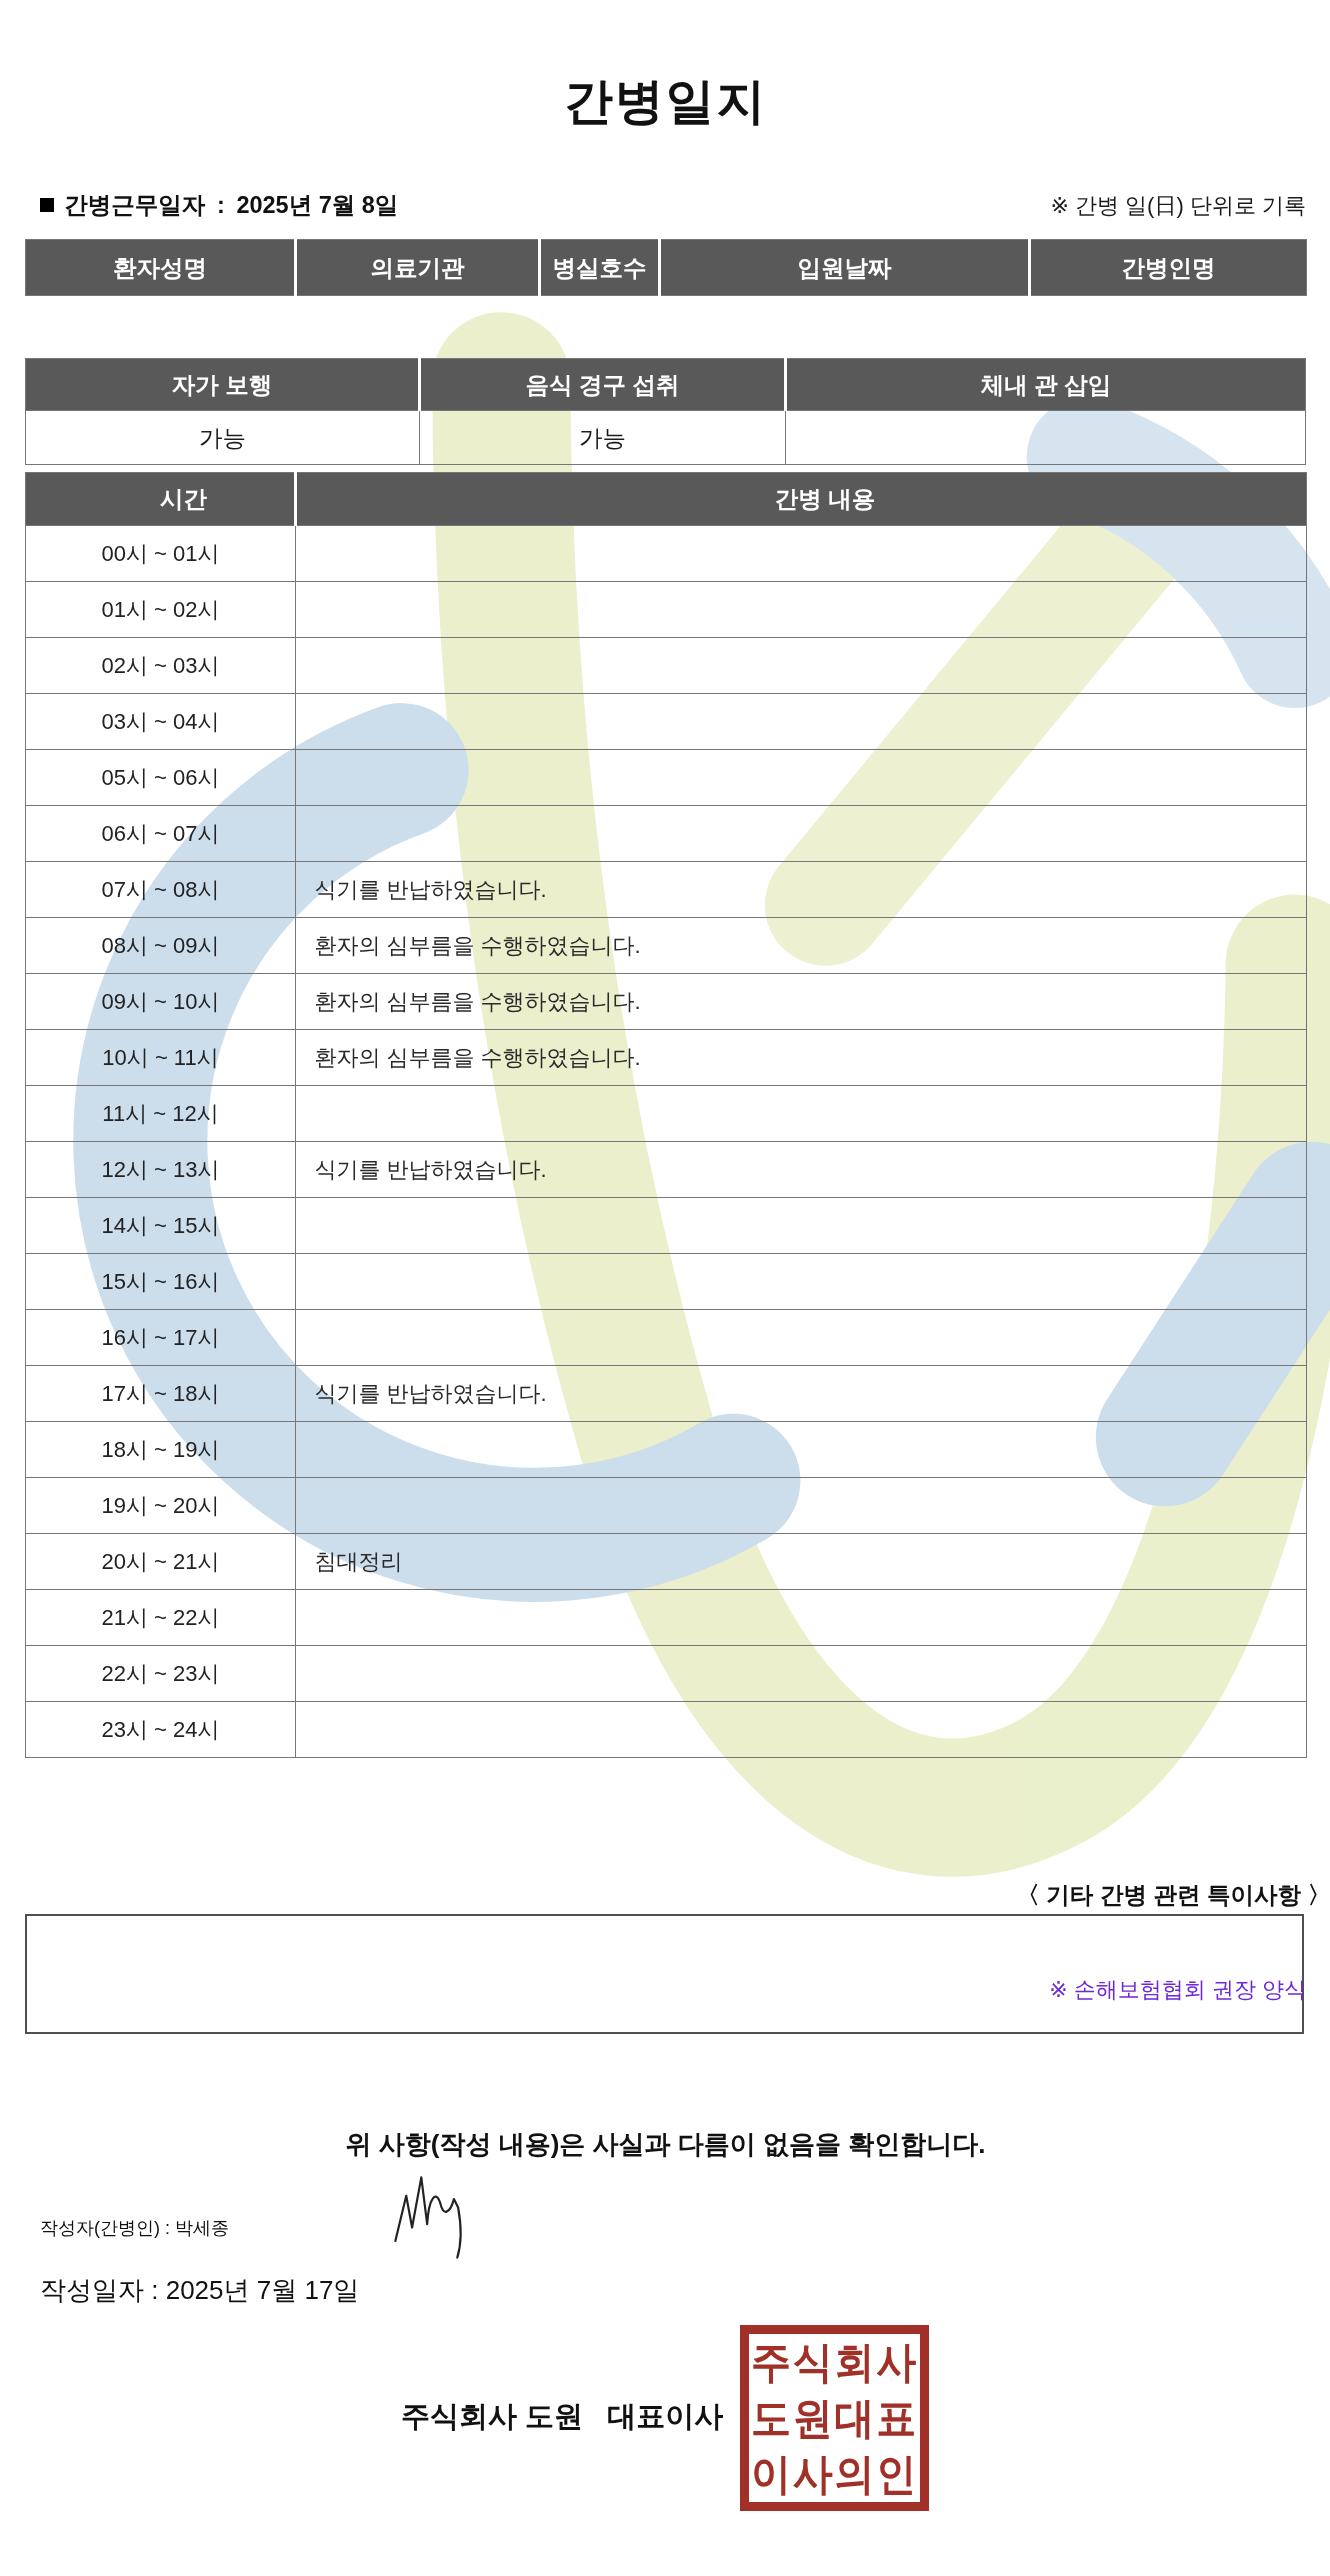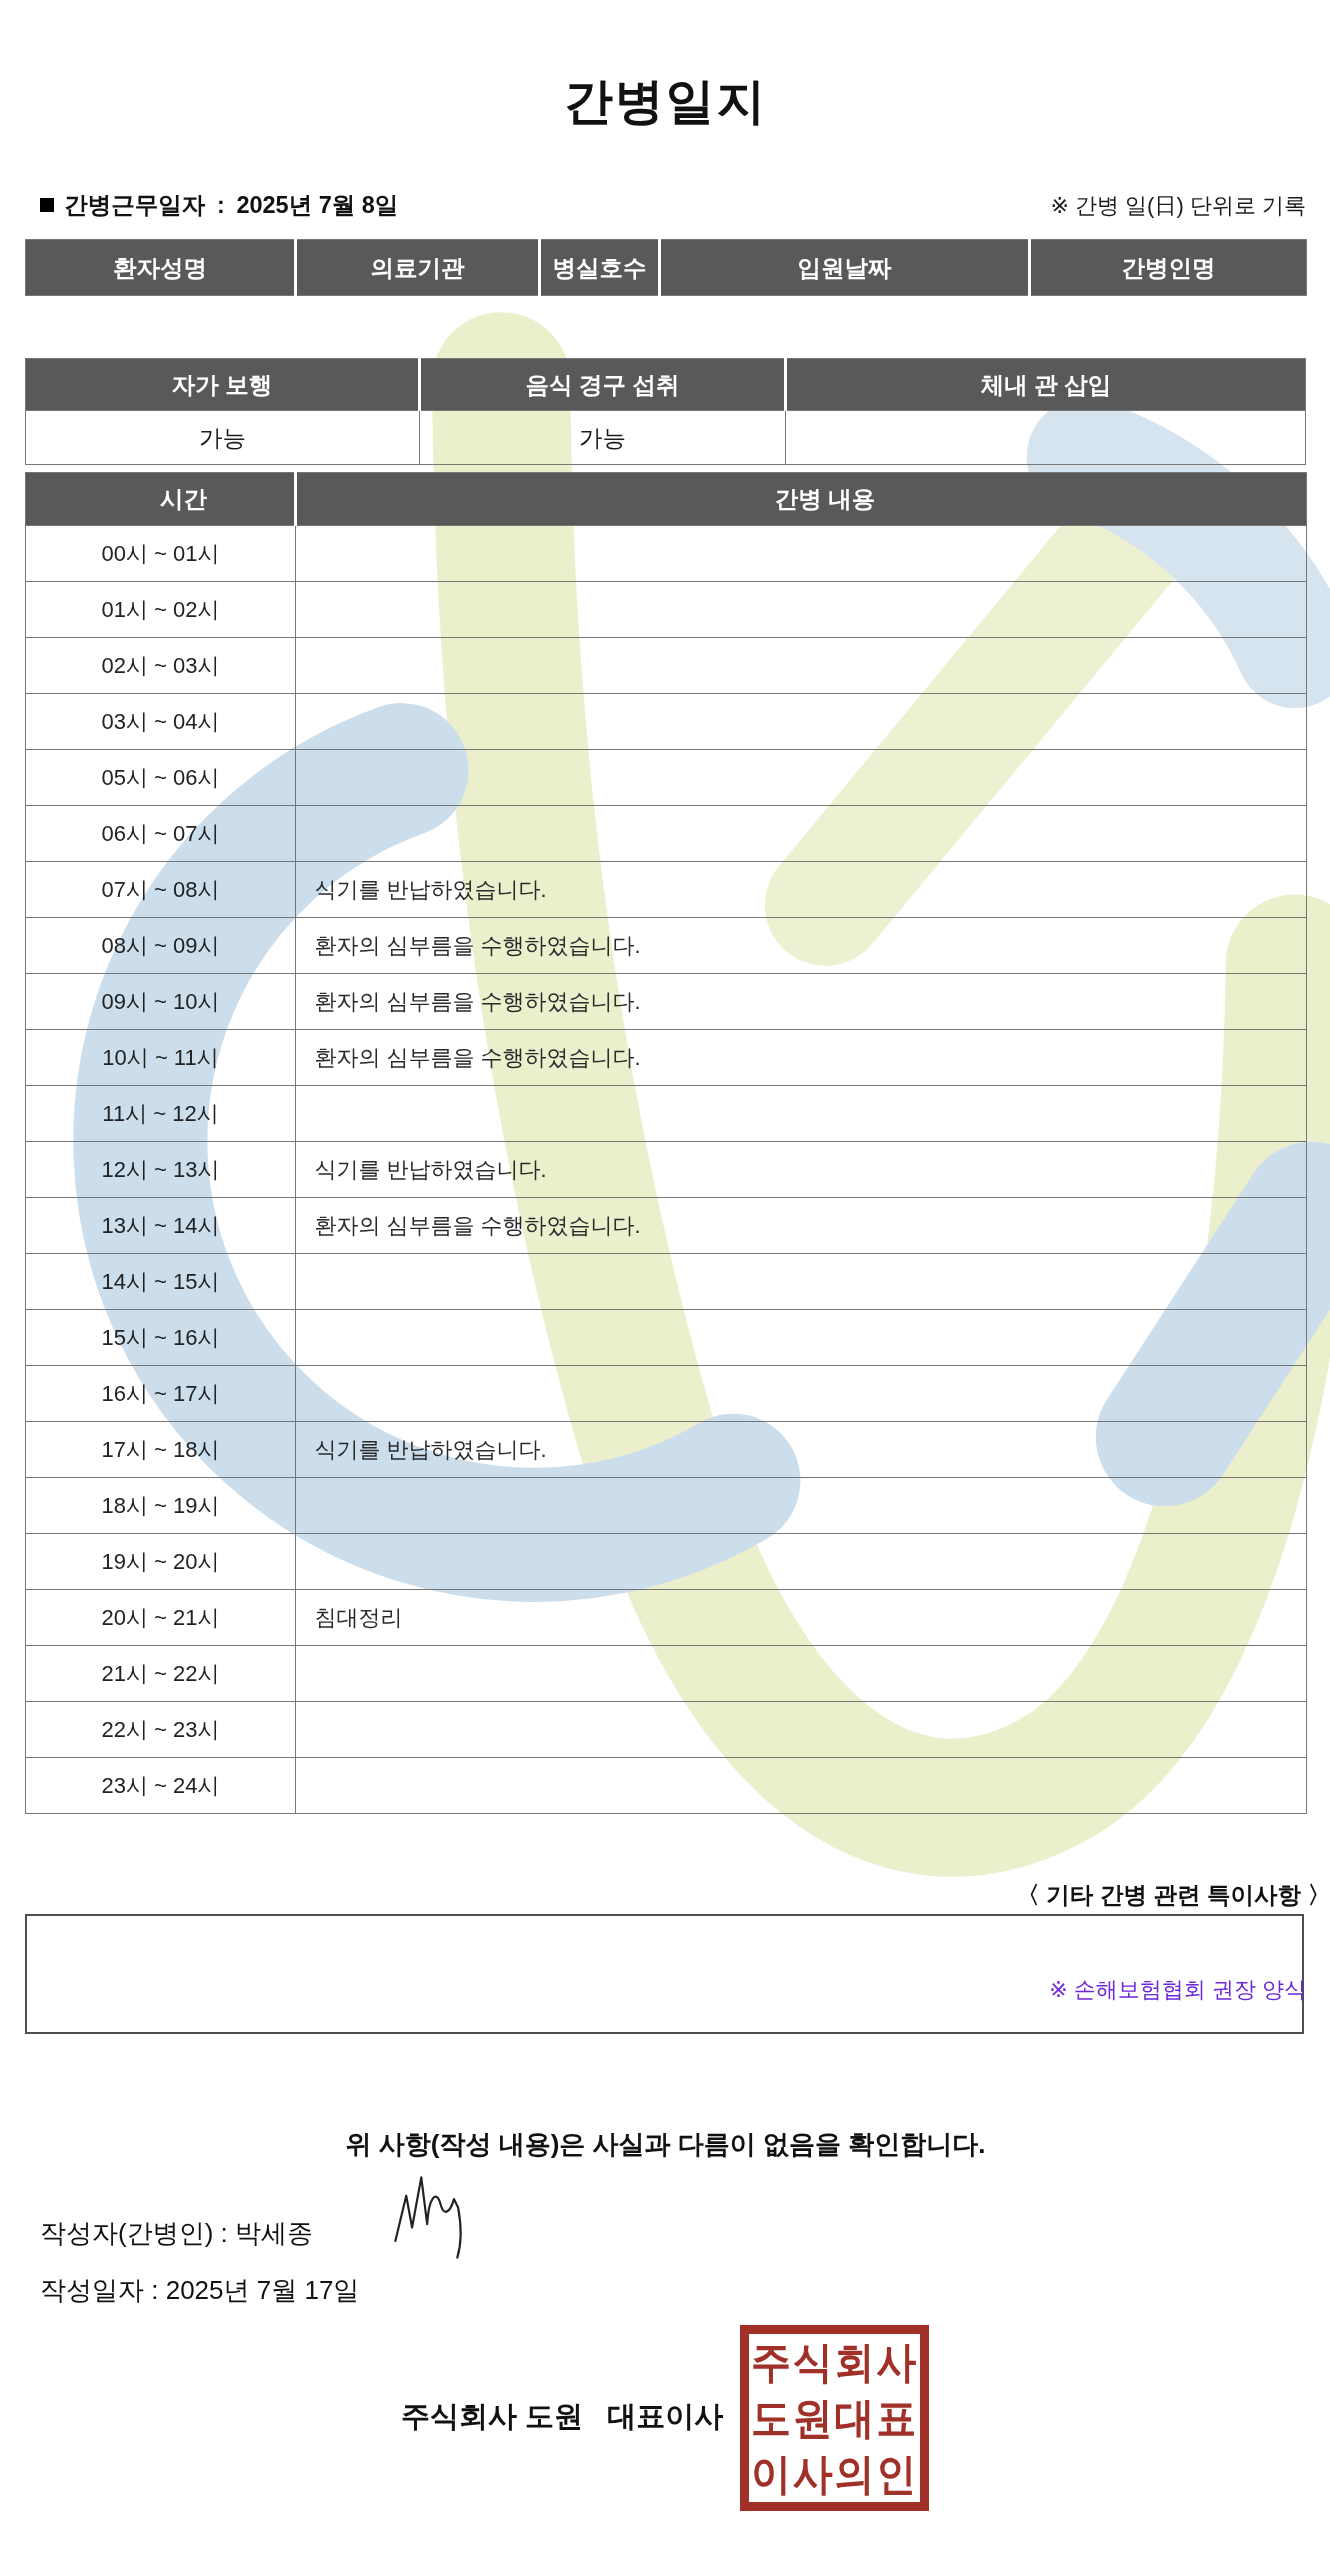--- a/index.html
+++ b/index.html
@@ -44,21 +44,21 @@
 
   .notes-title{position:absolute;top:1879px;left:0;width:100%;text-align:right;
     font-size:23.5px;font-weight:700;}
   .notes-box{position:absolute;top:1914px;left:25px;width:1275px;height:116px;
     border:2.5px solid #4f4f4f;background:transparent;}
   .form-note{position:absolute;top:1975px;right:25px;font-size:22px;color:#6d28d9;}
 
   .confirmation{position:absolute;top:2127px;left:0;width:100%;text-align:center;
     font-size:26px;font-weight:700;}
 
-  .author-line{position:absolute;top:2216px;left:40px;font-size:26px;white-space:pre;}
+  .author-line{position:absolute;top:2216px;left:40px;font-size:18px;white-space:pre;}
   .sig{position:absolute;left:392px;top:2172px;}
   .date-line{position:absolute;top:2273px;left:40px;font-size:26px;white-space:pre;}
 
   .company{position:absolute;top:2397px;left:401px;font-size:29px;font-weight:700;white-space:pre;}
 
   .stamp{position:absolute;left:740px;top:2325px;width:189px;height:186px;
     box-sizing:border-box;border:9.2px solid #a03028;display:flex;flex-direction:column;
     justify-content:space-around;align-items:stretch;}
   .stamp-line{color:#a03028;font-weight:800;font-size:40px;line-height:50px;
     text-align:center;letter-spacing:1.7px;transform:scaleY(1.08);white-space:nowrap;}
@@ -197,24 +197,20 @@
       <tr>
         <td class="log-time">11시 ~ 12시</td>
         <td class="log-content"></td>
       </tr>
 
       <tr>
         <td class="log-time">12시 ~ 13시</td>
         <td class="log-content">식기를 반납하였습니다.</td>
       </tr>
 
-      <tr>
-        <td class="log-time">13시 ~ 14시</td>
-        <td class="log-content">환자의 심부름을 수행하였습니다.</td>
-      </tr>
 
       <tr>
         <td class="log-time">14시 ~ 15시</td>
         <td class="log-content"></td>
       </tr>
 
       <tr>
         <td class="log-time">15시 ~ 16시</td>
         <td class="log-content"></td>
       </tr>

